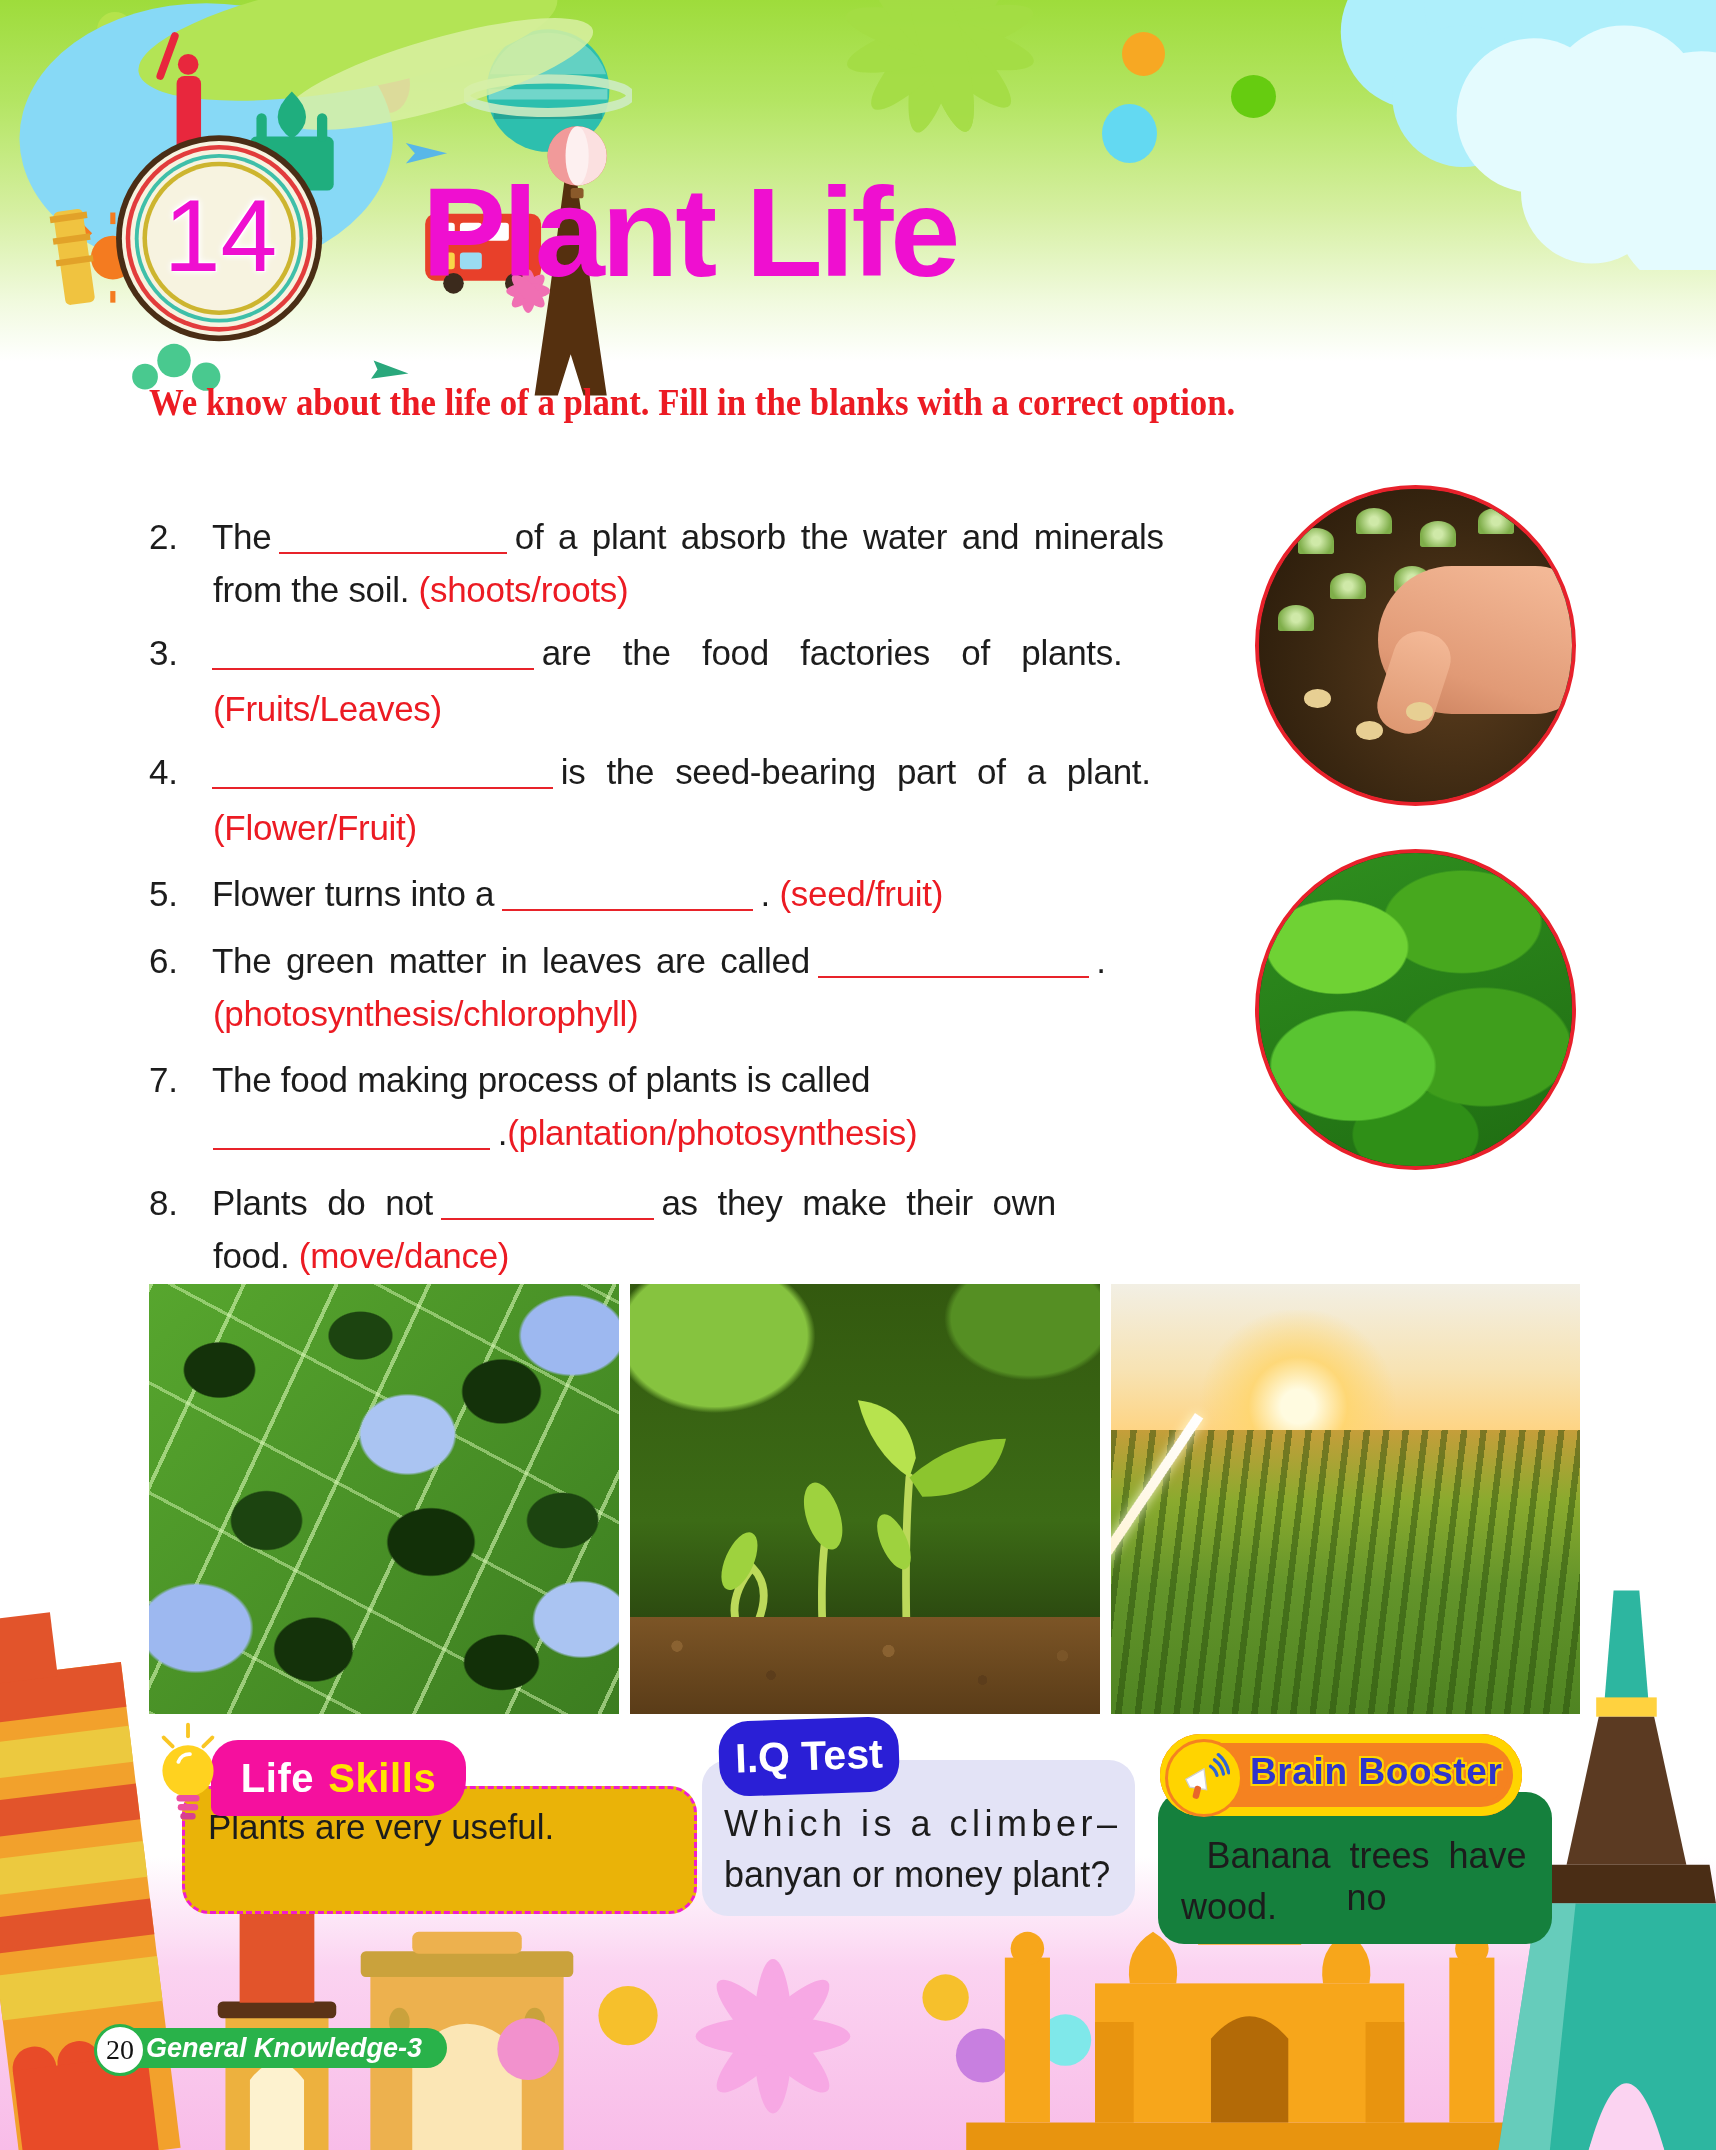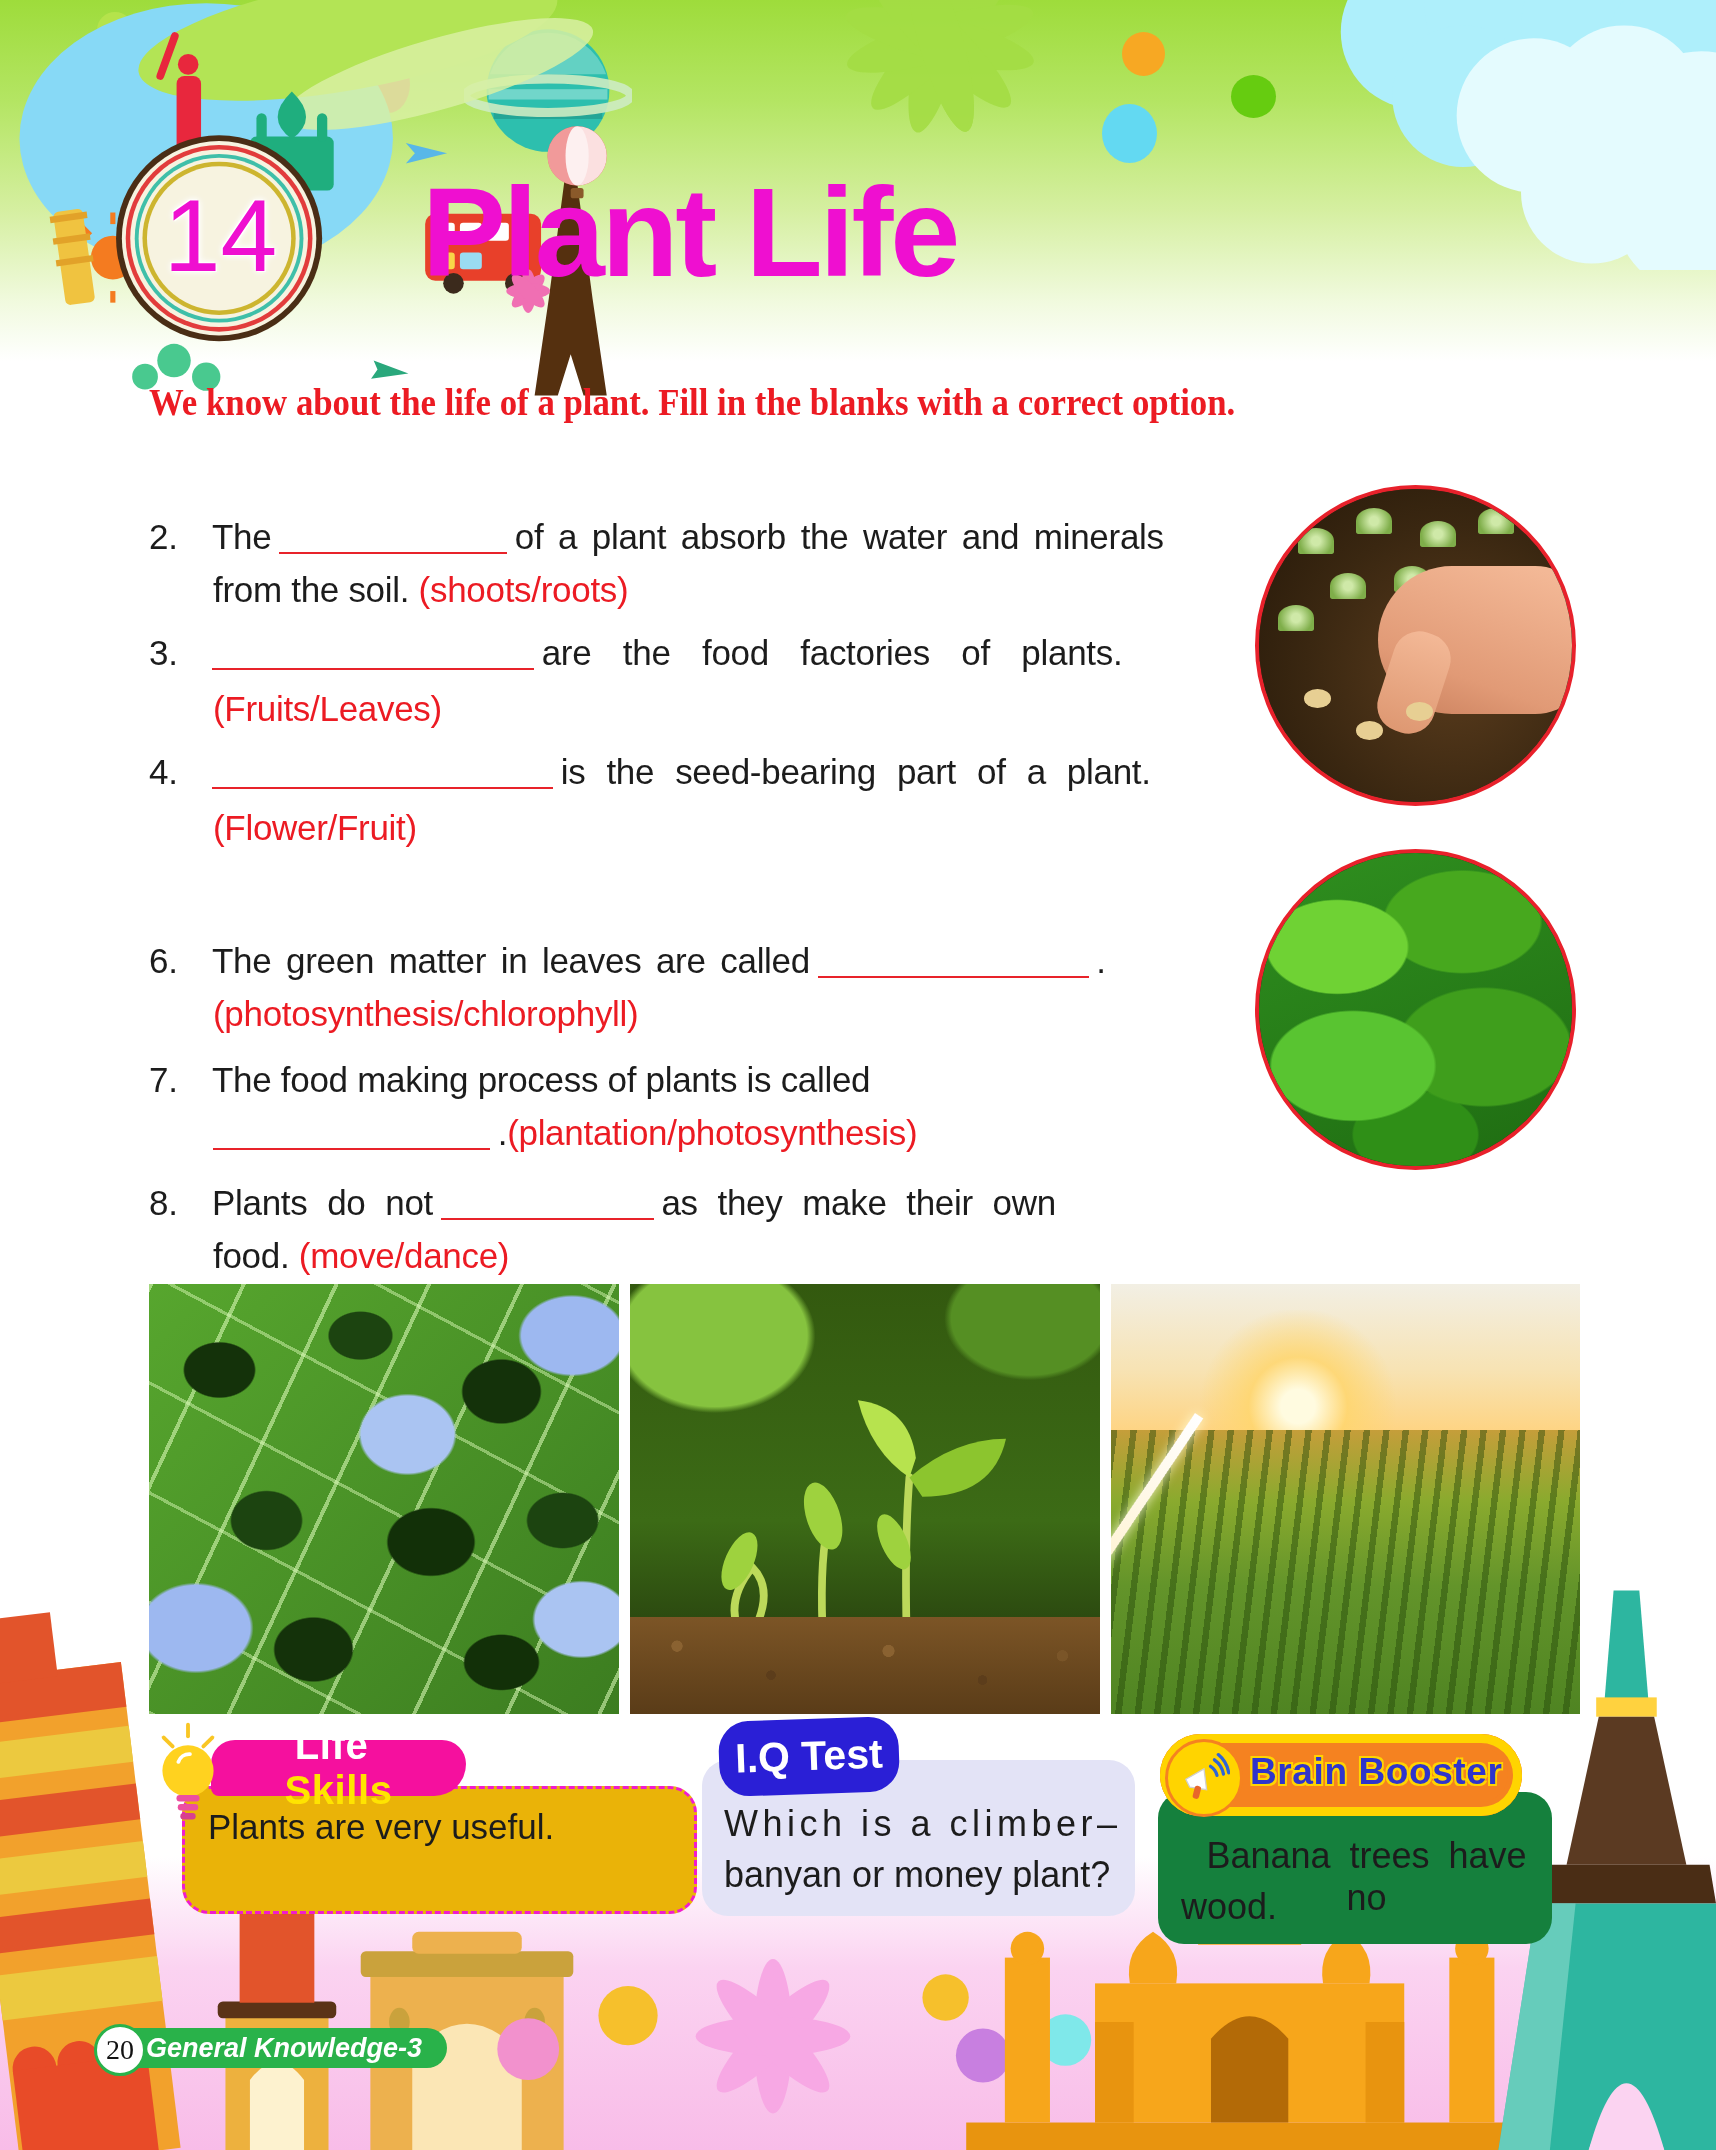--- a/index.html
+++ b/index.html
@@ -87,23 +87,23 @@
       background:linear-gradient(180deg,#f2efe4 0%,#f7e3b4 55%,#ffd27d 100%);}
   .p3-sun{position:absolute;left:18%;top:6%;width:206px;height:193px;
       background:radial-gradient(circle,#fffbe0 0 12%,rgba(255,214,110,.85) 35%,rgba(255,197,80,0) 70%);}
   .p3-field{position:absolute;left:0;top:34%;width:100%;height:66%;background:
       repeating-linear-gradient(97deg,rgba(35,70,8,.45) 0 6.4px,transparent 6.4px 19.3px),
       linear-gradient(180deg,#c59e3a 0%,#8aaa2e 25%,#63942a 55%,#4f8422 100%);}
   .p3-road{position:absolute;left:18%;top:30%;width:10.3px;height:75%;background:linear-gradient(180deg,#fff,#ffe9b0);
       transform:rotate(34deg);transform-origin:top left;box-shadow:0 0 11.6px rgba(255,255,220,.9);}
 
   
-  .ls-badge{position:absolute;left:211px;top:1740px;width:255px;height:56px;background:#f5109e;
+  .ls-badge{position:absolute;left:211px;top:1740px;width:255px;height:76px;background:#f5109e;
     border-radius:27px 27px 36px 9px;display:flex;align-items:center;justify-content:center;
-    font-size:40px;font-weight:800;letter-spacing:0.6px;z-index:8;flex-direction:column;}
+    font-size:40px;font-weight:800;letter-spacing:0.6px;z-index:8;}
   .ls-badge .w1{color:#ffffff;margin-right:14px;}
   .ls-badge .w2{color:#ffe400;}
   .ls-box{position:absolute;left:182px;top:1786px;width:509px;height:122px;background:#eab308;
     border:3.9px dashed #f01ccd;border-radius:27px;z-index:7;}
   .ls-box .t1{position:absolute;left:23px;top:18px;font-size:35px;}
   .ls-box .t2{position:absolute;left:23px;top:67px;font-size:35px;}
 
   .iq-badge{position:absolute;left:719px;top:1719px;width:180px;height:75px;background:#2a1fd6;
     border-radius:30px;display:flex;align-items:center;justify-content:center;color:#fff;
     font-size:41px;font-weight:800;transform:rotate(-2deg);z-index:8;}
@@ -291,20 +291,23 @@
     <span class="opt">(Fruits/Leaves)</span>
   </div>
 
   <div class="qrow" style="top:749px;">
     <span class="qnum">4.</span><span class="blank" style="width:341px;margin-left:0;"></span><span class="ws-q4">is the seed-bearing part of a plant.</span>
   </div>
   <div class="qcont" style="top:805px;">
     <span class="opt">(Flower/Fruit)</span>
   </div>
 
+  <div class="qrow" style="top:871px;">
+    <span class="qnum">5.</span><span>Flower turns into a</span><span class="blank" style="width:251px;"></span><span>.</span> <span class="opt">(seed/fruit)</span>
+  </div>
 
   <div class="qrow ws-q6" style="top:938px;">
     <span class="qnum">6.</span><span>The green matter in leaves are called</span><span class="blank" style="width:271px;"></span><span>.</span>
   </div>
   <div class="qcont" style="top:991px;">
     <span class="opt">(photosynthesis/chlorophyll)</span>
   </div>
 
   <div class="qrow" style="top:1057px;">
     <span class="qnum">7.</span><span>The food making process of plants is called</span>

